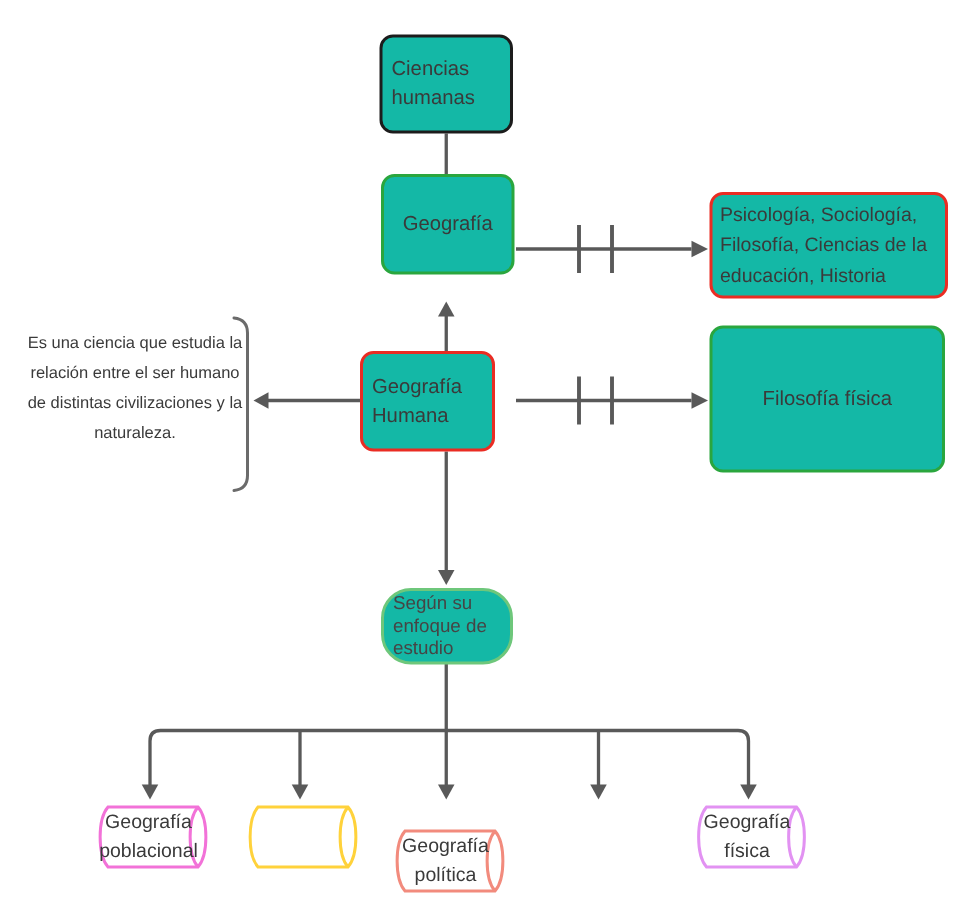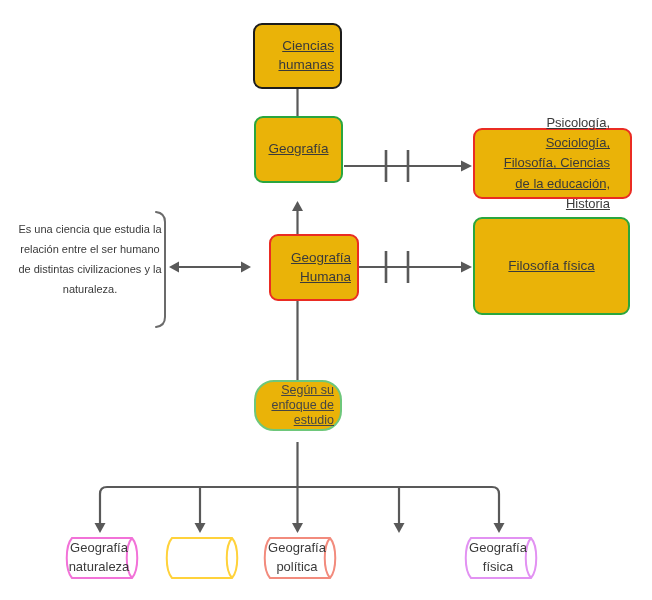--- a/index.html
+++ b/index.html
@@ -2,47 +2,47 @@
 <html><head>
 <meta charset="utf-8">
 <style>
   html,body{margin:0;padding:0;background:#ffffff;}
   .canvas{
     position:relative;width:652px;height:600px;background:#ffffff;overflow:hidden;
     font-family:"Liberation Sans",sans-serif;color:#3a3a3a;
   }
   svg.overlay{position:absolute;left:0;top:0;width:652px;height:600px;pointer-events:none;}
   .node{
-    position:absolute;background:#eab308;border:2.5px solid #1c1c1c;border-radius:9px;
-    display:flex;align-items:center;justify-content:center;text-align:right;
-    font-size:13.5px;line-height:1.4;box-sizing:border-box;padding:4px 6px;text-decoration:underline;
+    position:absolute;background:#14b8a6;border:2.5px solid #1c1c1c;border-radius:9px;
+    display:flex;align-items:center;justify-content:center;text-align:left;
+    font-size:13.5px;line-height:1.4;box-sizing:border-box;padding:4px 6px;
   }
   .node.green{border-color:#2aa63e;}
   .node.red{border-color:#ea2c23;}
   .node.black{border-color:#1c1c1c;}
   .node.pill{border-color:#6ec77b;border-width:2px;border-radius:20px;
     font-size:12.5px;line-height:1.22;color:#454545;}
   #n-root{left:253px;top:23px;width:89px;height:66px;}
   #n-geo{left:254px;top:116px;width:89px;height:67px;}
-  #n-disc{left:473px;top:128px;width:159px;height:71px;font-size:13px;line-height:1.55;padding:4px 20px;}
-  #n-hum{left:269px;top:234px;width:90px;height:67px;}
+  #n-disc{left:473px;top:128px;width:159px;height:71px;font-size:13px;line-height:1.55;padding:4px 5px;}
+  #n-hum{left:240px;top:234px;width:90px;height:67px;}
   #n-fis{left:473px;top:217px;width:157px;height:98px;}
-  #n-enf{left:254px;top:380px;width:88px;height:51px;}
+  #n-enf{left:254px;top:392px;width:88px;height:51px;}
   .annotation{
     position:absolute;left:14px;top:219px;width:152px;text-align:center;
     font-size:11px;line-height:20px;color:#3a3a3a;
   }
   .leaf{position:absolute;width:84px;height:46px;top:535px;}
   .leaf svg{position:absolute;left:0;top:0;width:84px;height:46px;}
   .leaf .leaf-label{
     position:absolute;left:8px;right:10px;top:0;bottom:0;
     display:flex;align-items:center;justify-content:center;text-align:center;
     font-size:13px;line-height:1.45;color:#3a3a3a;
   }
-  #leaf-0{left:58px;} #leaf-1{left:158px;} #leaf-2{left:256px;} #leaf-3{left:357px;} #leaf-4{left:457px;}
+  #leaf-0{left:58px;} #leaf-1{left:158px;} #leaf-2{left:256px;margin-top:16px;} #leaf-3{left:357px;} #leaf-4{left:457px;}
   .stroke-line{stroke:#595959;stroke-width:2.2;fill:none;}
   .tick{stroke:#595959;stroke-width:2.6;fill:none;}
   .ah{fill:#595959;stroke:none;}
   .bracket{stroke:#6b6b6b;stroke-width:2;fill:none;stroke-linecap:round;}
 </style>
 </head>
 <body>
 
 <div class="canvas">
 
@@ -111,21 +111,21 @@
     <span>Según su enfoque de estudio</span>
   </div>
 
   <div class="annotation">Es una ciencia que estudia la relación entre el ser humano de distintas civilizaciones y la naturaleza.</div>
 
   <div class="leaf" id="leaf-0">
     <svg viewBox="0 0 84 46">
       <path d="M14 3 L74 3 C81 11,81 35,74 43 L14 43 C7 35,7 11,14 3 Z" fill="#ffffff" stroke-width="2" stroke="#f272d8"></path>
       <path d="M74 3 C67 11,67 35,74 43" fill="none" stroke-width="2" stroke="#f272d8"></path>
     </svg>
-    <div class="leaf-label">Geografía naturaleza</div>
+    <div class="leaf-label">Geografía poblacional</div>
   </div>
 
   <div class="leaf" id="leaf-1">
     <svg viewBox="0 0 84 46">
       <path d="M14 3 L74 3 C81 11,81 35,74 43 L14 43 C7 35,7 11,14 3 Z" fill="#ffffff" stroke-width="2" stroke="#ffd23b"></path>
       <path d="M74 3 C67 11,67 35,74 43" fill="none" stroke-width="2" stroke="#ffd23b"></path>
     </svg>
   </div>
 
   <div class="leaf" id="leaf-2">

